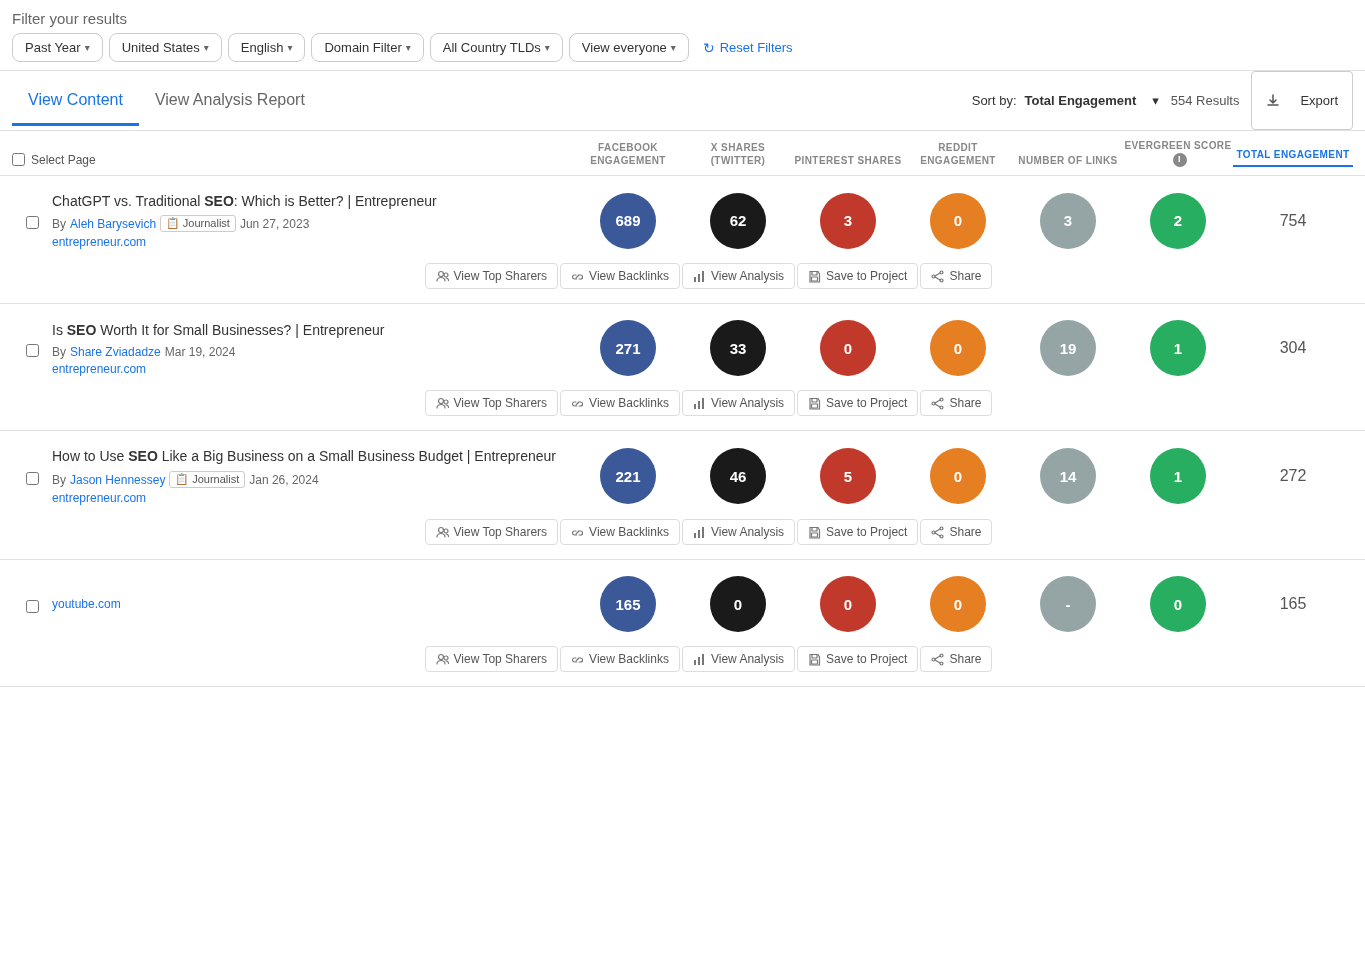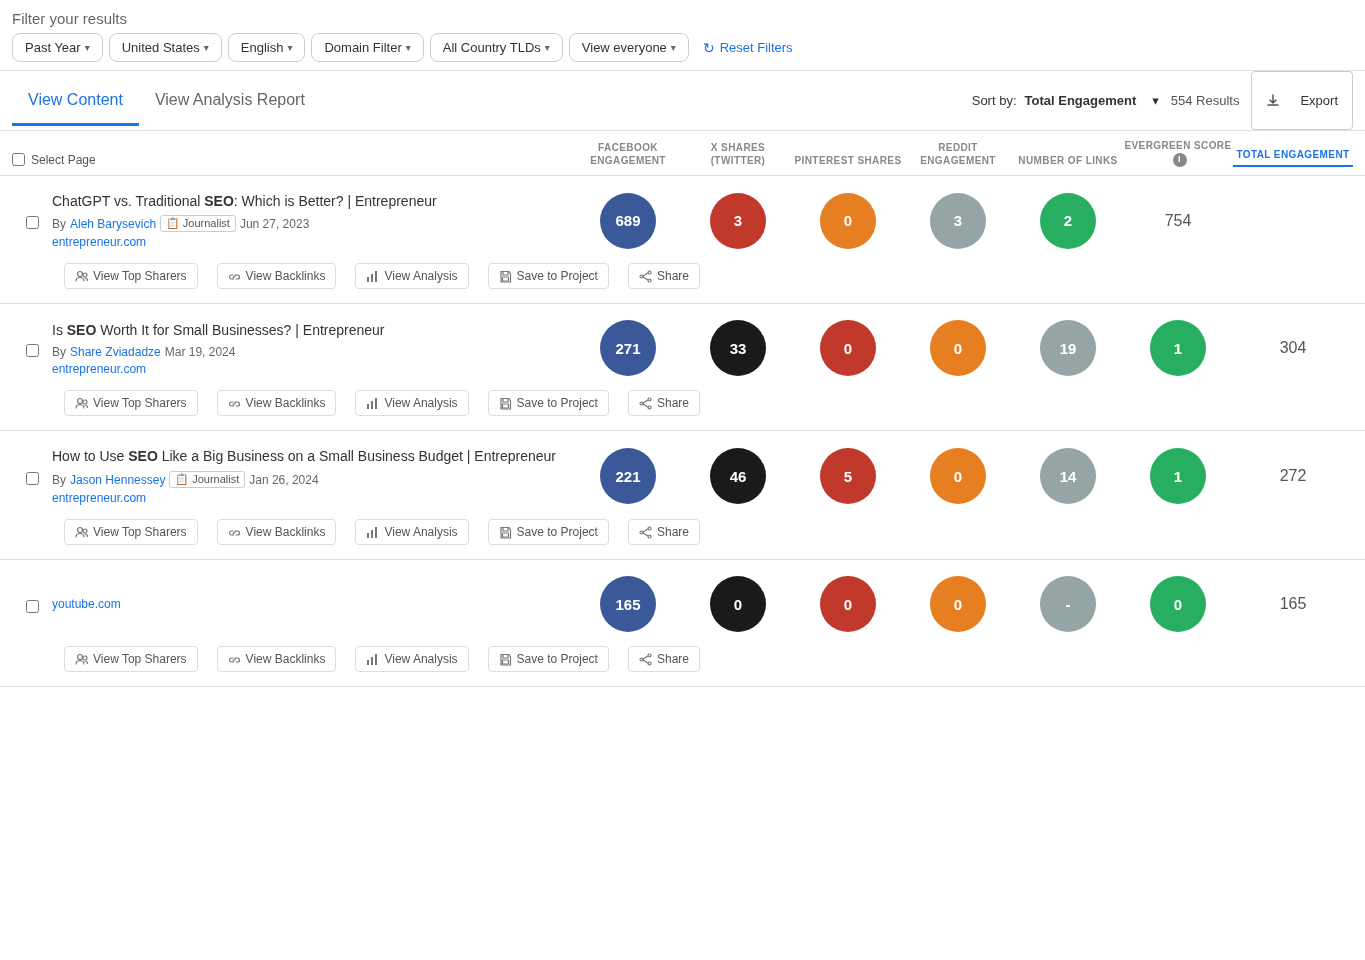--- a/index.html
+++ b/index.html
@@ -40,21 +40,21 @@
     
     .metric-circle { display: flex; align-items: center; justify-content: center; width: 56px; height: 56px; border-radius: 50%; font-weight: 700; font-size: 15px; color: #fff; margin: 0 auto; }
     
     .total-val { font-size: 16px; font-weight: 400; color: #555; text-align: center; }
     
     .action-btn { display: flex; align-items: center; gap: 5px; padding: 5px 10px; border: 1px solid #ddd; border-radius: 4px; background: #fff; cursor: pointer; font-size: 12px; color: #555; white-space: nowrap; }
     .action-btn svg { flex-shrink: 0; }
     
     .row-wrapper { border-bottom: 1px solid #e0e0e0; }
     .row-top { display: grid; grid-template-columns: 40px 1fr 110px 110px 110px 110px 110px 110px 120px; padding: 16px 12px 8px; align-items: center; }
-    .row-actions { display: flex; gap: 19px; padding: 6px 12px 14px 64px; flex-wrap: wrap; }
+    .row-actions { display: flex; gap: 2px; padding: 6px 12px 14px 64px; flex-wrap: wrap; justify-content: center; }
     
     .checkbox-cell { display: flex; align-items: flex-start; justify-content: center; padding-top: 4px; }
     
     .emoji { font-size: 16px; }
   </style>
 </head>
 <body>
 
 <div class="filter-bar">
   <div class="filter-label">Filter your results</div>
@@ -139,20 +139,23 @@
       </div>
       <div class="article-info">
         <div class="article-title">ChatGPT vs. Traditional <strong>SEO</strong>: Which is Better? | Entrepreneur</div>
         <div class="article-meta">By <a href="#" class="author-link">Aleh Barysevich</a> <span class="journalist-badge">📋 Journalist</span> Jun 27, 2023</div>
         <div class="domain">entrepreneur.com</div>
       </div>
       <div>
           <div class="metric-circle" style="background:#3b5998;color:#fff;">689</div>
         </div>
       <div>
+          <div class="metric-circle" style="background:#1a1a1a;color:#fff;">62</div>
+        </div>
+      <div>
           <div class="metric-circle" style="background:#c0392b;color:#fff;">3</div>
         </div>
       <div>
           <div class="metric-circle" style="background:#e67e22;color:#fff;">0</div>
         </div>
       <div>
           <div class="metric-circle" style="background:#95a5a6;color:#fff;">3</div>
         </div>
       <div>
           <div class="metric-circle" style="background:#27ae60;color:#fff;">2</div>

